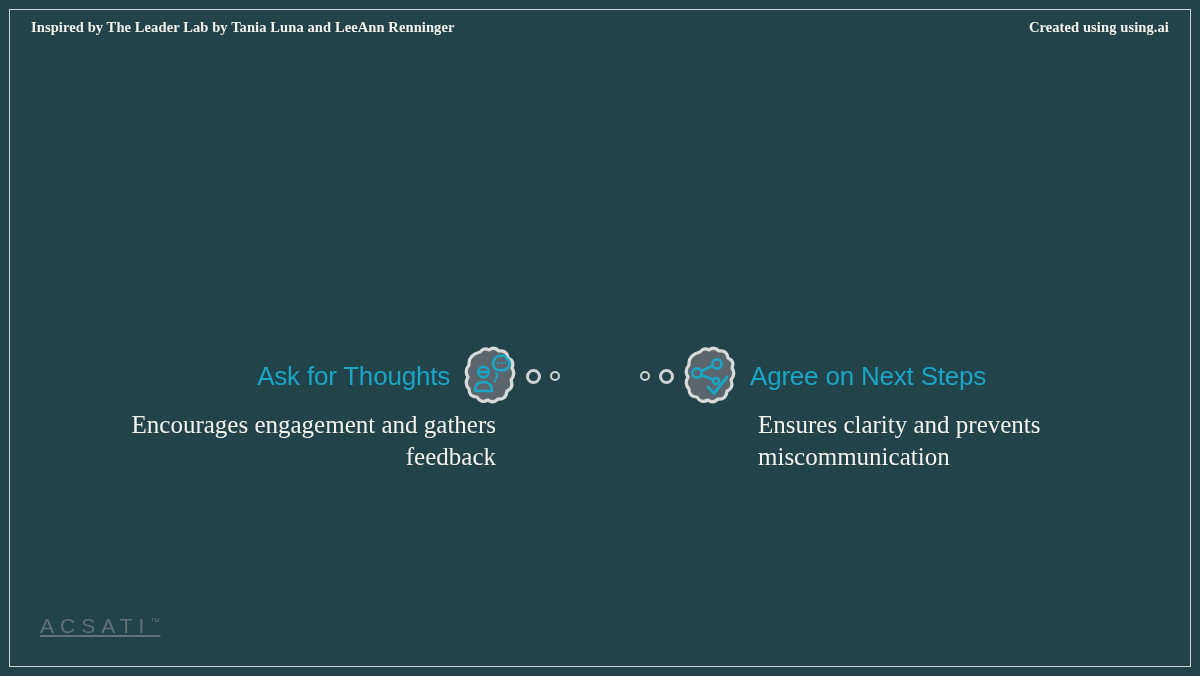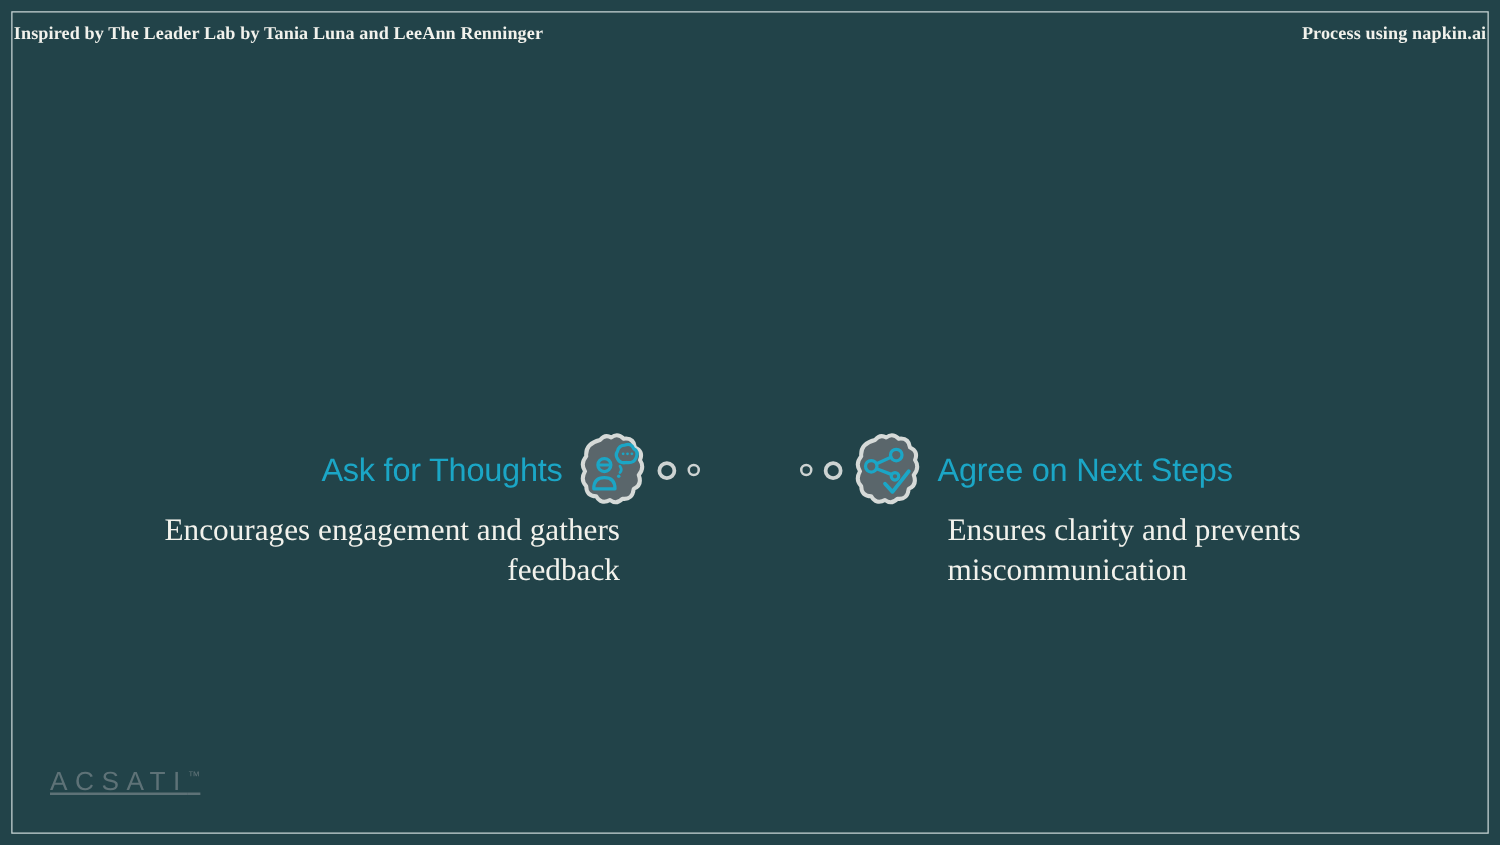--- a/index.html
+++ b/index.html
@@ -37,21 +37,21 @@
   
   .header {
     position: absolute;
     left: 9px;
     right: 9px;
     top: 9px;
     height: 36px;
     display: flex;
     align-items: center;
     justify-content: space-between;
-    padding: 0 2px;
+    padding: 0 22px;
     box-sizing: border-box;
   }
   .header-text {
     font-family: "Liberation Serif", serif;
     font-size: 14.5px;
     font-weight: bold;
     color: #f2f2ec;
     letter-spacing: 0.1px;
     white-space: nowrap;
   }
@@ -174,21 +174,21 @@
 </style>
 </head>
 <body>
 
 <div class="slide">
 
   <div class="frame"></div>
 
   <div class="header">
     <div class="header-text">Inspired by The Leader Lab by Tania Luna and LeeAnn Renninger</div>
-    <div class="header-text">Process using napkin.ai</div>
+    <div class="header-text">Created using using.ai</div>
   </div>
 
 
   <div class="diagram">
 
     <div class="col col-right">
       <div class="headrow">
 
         <span class="dots">
           <span class="dot small"></span>

